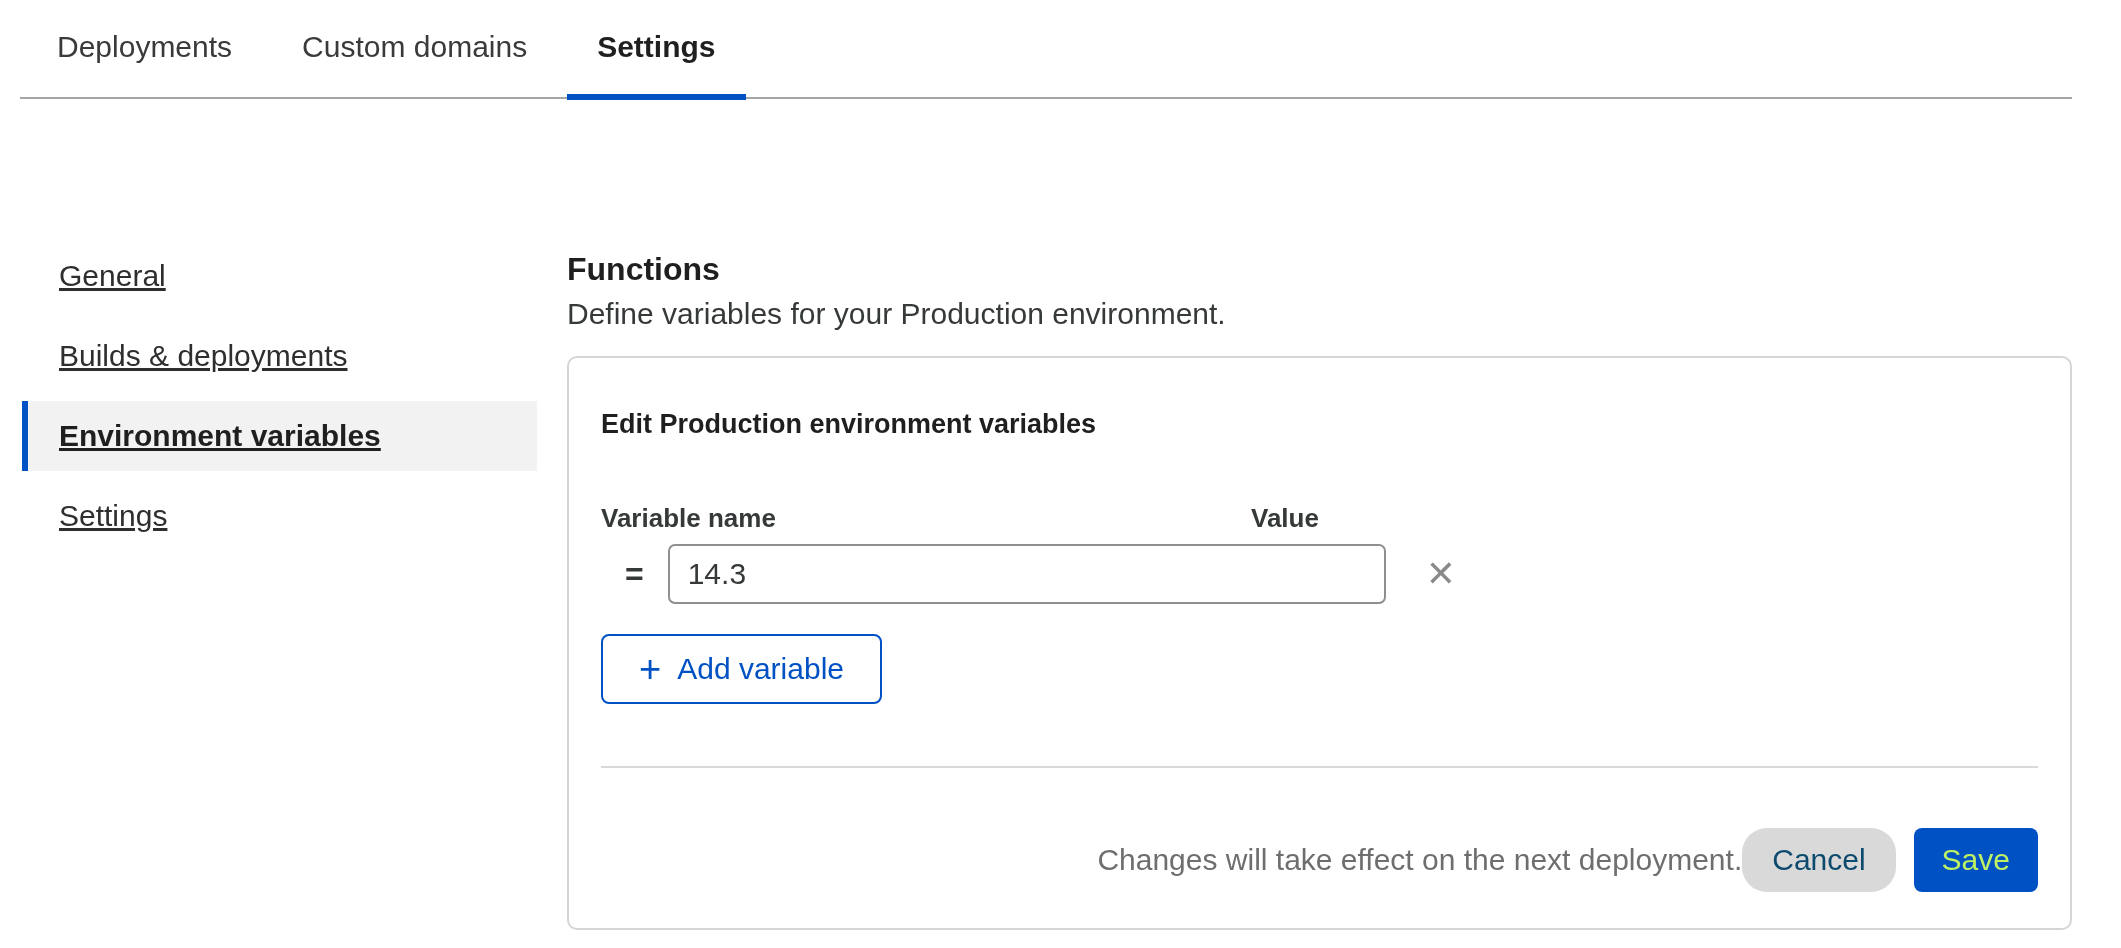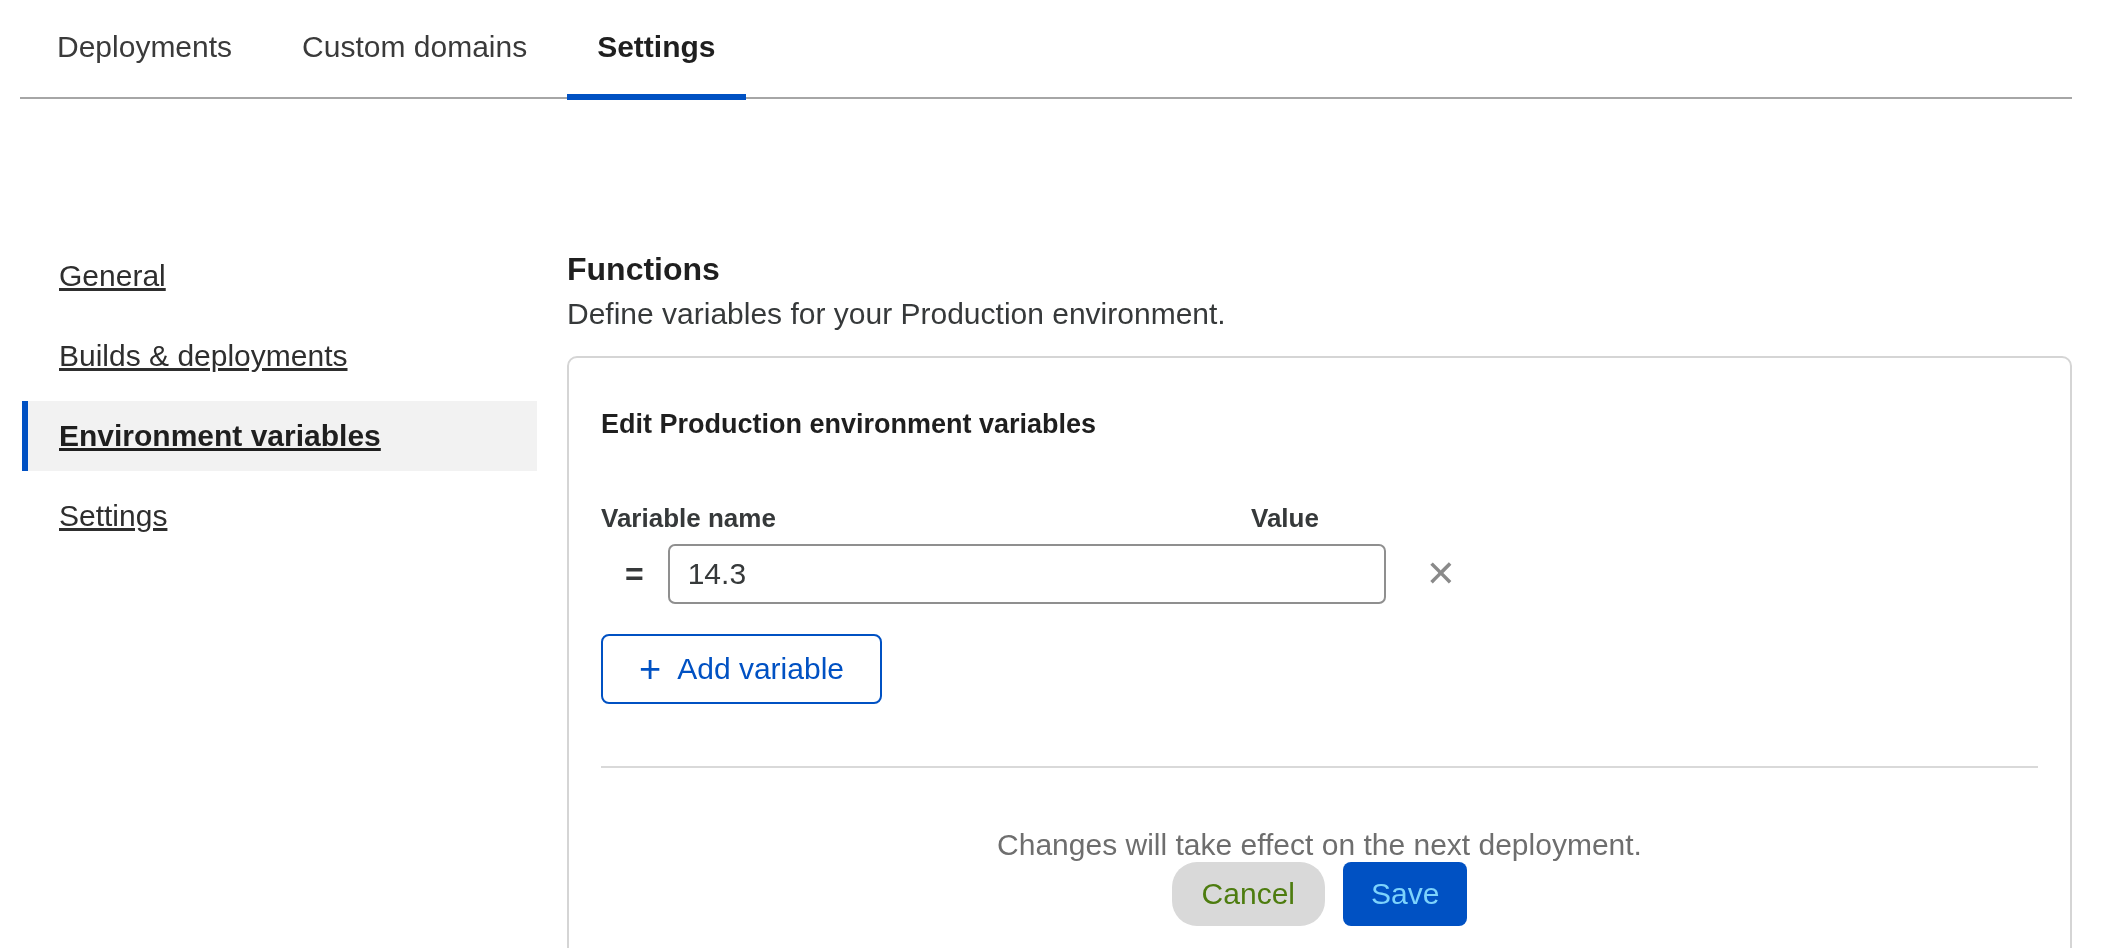--- a/index.html
+++ b/index.html
@@ -165,45 +165,44 @@
     margin-top: 62px;
     height: 2px;
     background: #d9d9d9;
   }
 
   .card-footer {
     margin-top: 60px;
     display: flex;
     align-items: center;
     justify-content: flex-end;
-    flex-direction: column;
   }
   .footer-note {
     font-size: 30px;
     color: #6e6e6e;
   }
   .footer-actions { display: flex; gap: 18px; }
   .btn {
     height: 64px;
     border: none;
     border-radius: 8px;
     font-size: 30px;
     font-family: "Liberation Sans", sans-serif;
     cursor: pointer;
   }
   .btn-cancel {
     padding: 0 30px;
     background: #d9d9d9;
-    color: #4d7c0f;
+    color: #0c4a6e;
     border-radius: 25px;
   }
   .btn-save {
     padding: 0 28px;
     background: #0051c3;
-    color: #7dd3fc;
+    color: #bef264;
   }
 </style>
 </head>
 <body>
 
 <nav class="tabbar">
   <div class="tab">Deployments</div>
   <div class="tab">Custom domains</div>
   <div class="tab tab--active">Settings</div>
 </nav>

